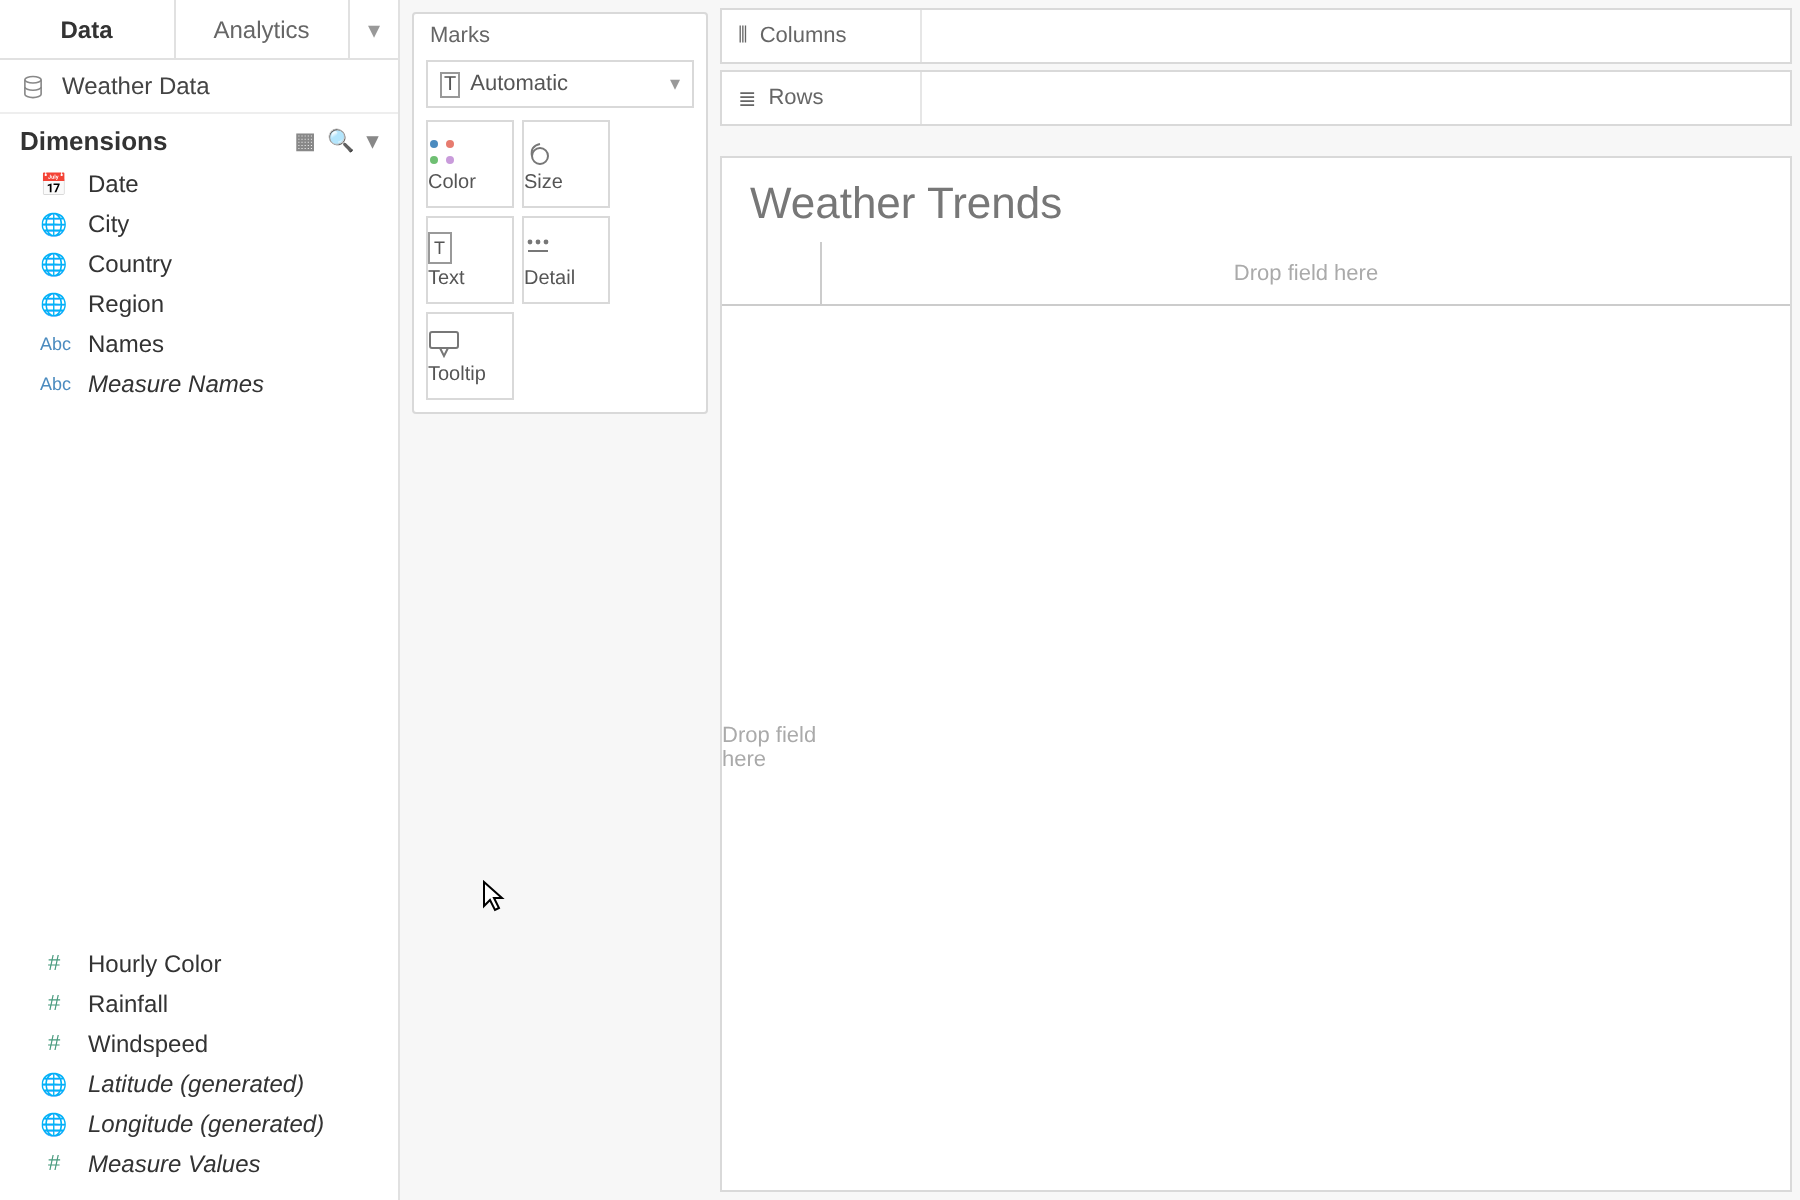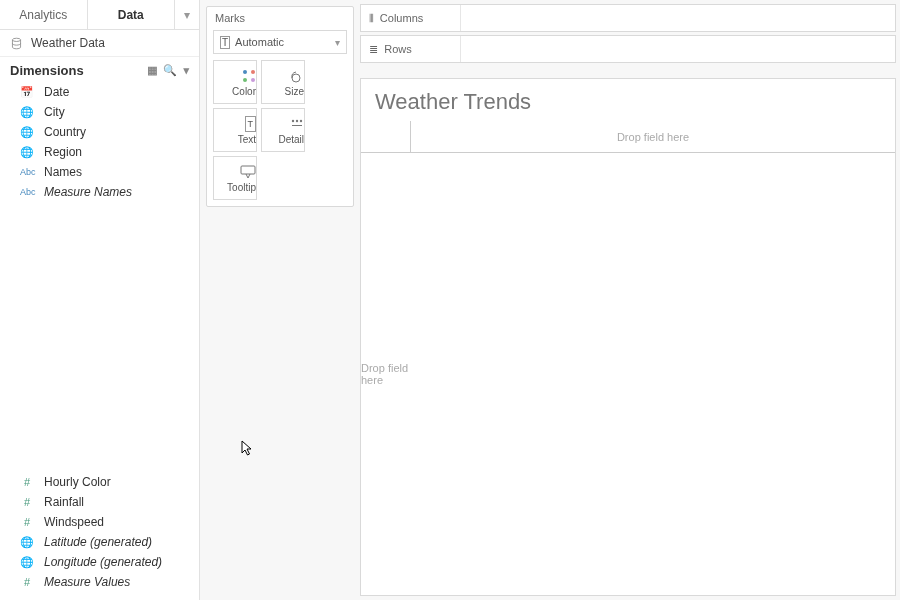--- a/index.html
+++ b/index.html
@@ -21,21 +21,21 @@
   .italic { font-style: italic; }
   .spacer { flex: 1; }
   .measures-block { margin-top: auto; }
   
   .marks-pane { width: 160px; padding: 6px; display: flex; flex-direction: column; gap: 6px; }
   .card { background: #fff; border: 1px solid #d9d9d9; border-radius: 2px; }
   .card-title { font-size: 11px; color: #666; padding: 5px 8px 2px; }
   .mark-type { margin: 4px 6px 6px; border: 1px solid #d9d9d9; height: 24px; display: flex; align-items: center; padding: 0 6px; font-size: 11px; color: #555; position: relative; }
   .mark-type::after { content: "▾"; position: absolute; right: 6px; color: #999; font-size: 10px; }
   .mark-grid { display: flex; flex-wrap: wrap; gap: 4px; padding: 0 6px 6px; }
-  .mark-btn { width: 44px; height: 44px; border: 1px solid #d9d9d9; display: flex; flex-direction: column; align-items: flex-end; justify-content: center; gap: 2px; font-size: 10px; color: #555; cursor: pointer; background:#fff; }
+  .mark-btn { width: 44px; height: 44px; border: 1px solid #d9d9d9; display: flex; flex-direction: column; align-items: flex-start; justify-content: center; gap: 2px; font-size: 10px; color: #555; cursor: pointer; background:#fff; }
   .mark-btn .mi { font-size: 14px; height:16px; display:flex; align-items:center; justify-content:center;}
   
   .canvas-pane { flex: 1; display: flex; flex-direction: column; padding: 4px 4px 4px 0; gap: 3px; }
   .shelf { background: #fff; border: 1px solid #d9d9d9; height: 28px; display: flex; align-items: center; }
   .shelf-label { width: 100px; border-right: 1px solid #e6e6e6; height: 100%; display: flex; align-items: center; gap: 6px; padding: 0 8px; font-size: 11px; color: #666; }
   .shelf-drop { flex: 1; height: 100%; }
   .viz { flex: 1; background: #fff; border: 1px solid #d9d9d9; margin-top: 12px; display: flex; flex-direction: column; }
   .viz-title { font-size: 22px; font-weight: 300; color: #777; padding: 10px 14px 6px; }
   .viz-body { flex: 1; display: grid; grid-template-columns: 50px 1fr; grid-template-rows: 32px 1fr; }
   .corner { border-right: 1px solid #ccc; border-bottom: 1px solid #ccc; }
@@ -50,22 +50,22 @@
   .dots4 .d1{top:1px;left:1px;background:#4b8bbf;}
   .dots4 .d2{top:1px;right:1px;background:#e77b6f;}
   .dots4 .d3{bottom:1px;left:1px;background:#6fbf73;}
   .dots4 .d4{bottom:1px;right:1px;background:#c99bdb;}
 </style>
 </head>
 <body>
 
 <div class="data-pane">
   <div class="tabs">
+    <div class="tab active">Data</div>
     <div class="tab">Analytics</div>
-    <div class="tab active">Data</div>
     <div class="tab-dropdown">▾</div>
   </div>
 
   <div class="datasource">
     <svg class="svg-icon" viewBox="0 0 16 16" fill="none" stroke="#888" stroke-width="1">
         <ellipse cx="8" cy="3.5" rx="5" ry="2"></ellipse>
         <path d="M3 3.5v9c0 1.1 2.24 2 5 2s5-.9 5-2v-9"></path>
         <path d="M3 8c0 1.1 2.24 2 5 2s5-.9 5-2"></path>
       </svg>
     <span>Weather Data</span>

